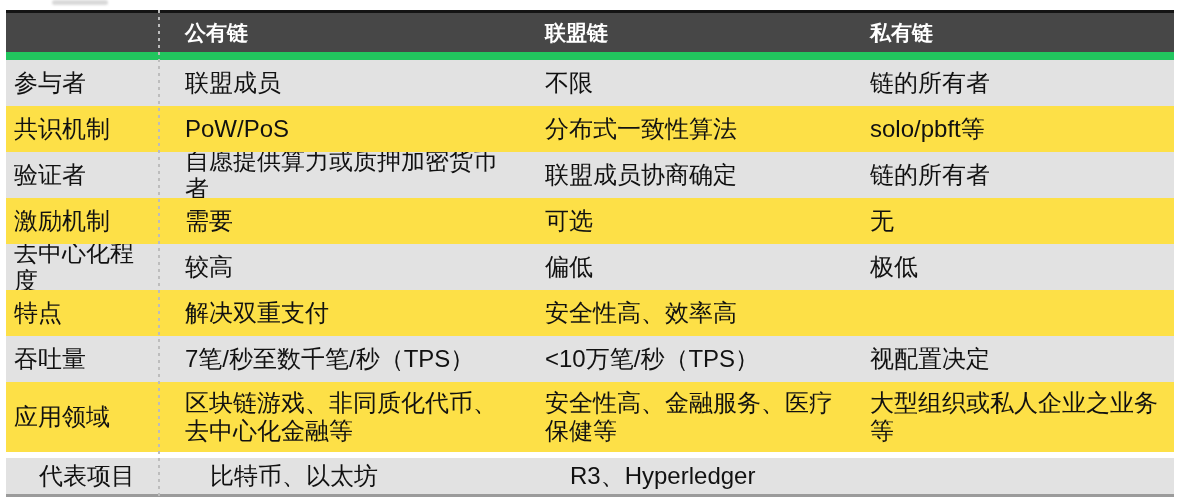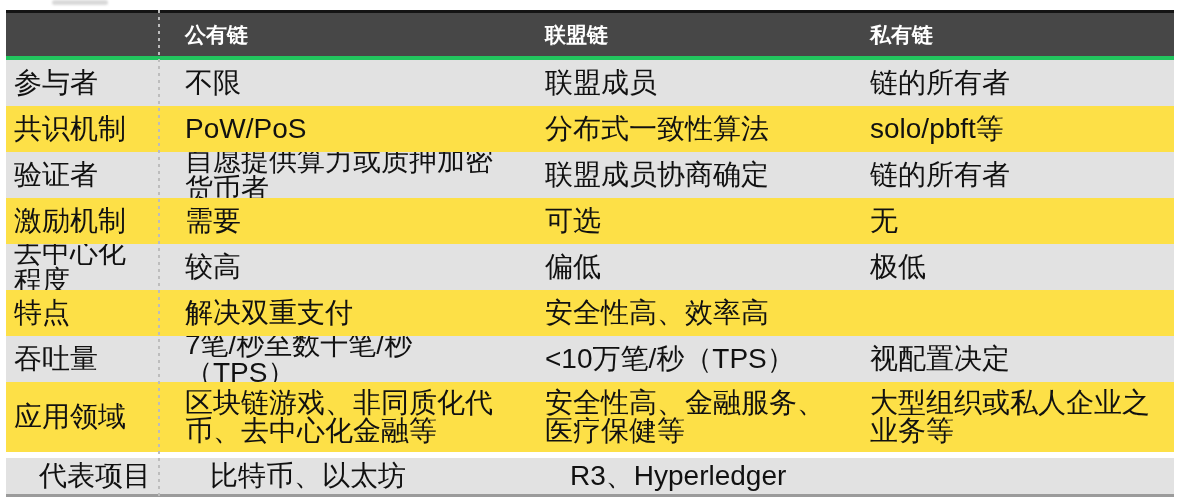--- a/index.html
+++ b/index.html
@@ -35,33 +35,33 @@
     width: 1168px;
   }
   .grid-row {
     display: grid;
     grid-template-columns: 152px 360px 325px 1fr;
     box-sizing: border-box;
   }
   .header-row {
     background: #474747;
     border-top: 3px solid #141414;
-    border-bottom: 4px solid #22c55e;
+    border-bottom: 8px solid #22c55e;
     height: 50px;
   }
   .header-row .cell {
     color: #ffffff;
     font-weight: bold;
     font-size: 21px;
   }
   .cell {
     display: flex;
     align-items: center;
     box-sizing: border-box;
-    font-size: 28px;
+    font-size: 24px;
     line-height: 28px;
     padding-right: 10px;
     overflow: hidden;
   }
   .cell.c0 { padding-left: 8px; }
   .cell.c1, .cell.c2, .cell.c3 { padding-left: 27px; }
   .body-row { height: 46px; }
   .body-row.alt { background: #e2e2e2; }
   .body-row.plain { background: #fde047; }
   .body-row.tall { height: 70px; }
@@ -94,22 +94,22 @@
 
     <div class="grid-row header-row">
       <div class="cell c0"></div>
       <div class="cell c1">公有链</div>
       <div class="cell c2">联盟链</div>
       <div class="cell c3">私有链</div>
     </div>
 
     <div class="grid-row body-row alt">
       <div class="cell c0">参与者</div>
+      <div class="cell c2">联盟成员</div>
       <div class="cell c1">不限</div>
-      <div class="cell c2">联盟成员</div>
       <div class="cell c3">链的所有者</div>
     </div>
 
     <div class="grid-row body-row plain">
       <div class="cell c0">共识机制</div>
       <div class="cell c1">PoW/PoS</div>
       <div class="cell c2">分布式一致性算法</div>
       <div class="cell c3">solo/pbft等</div>
     </div>
 

